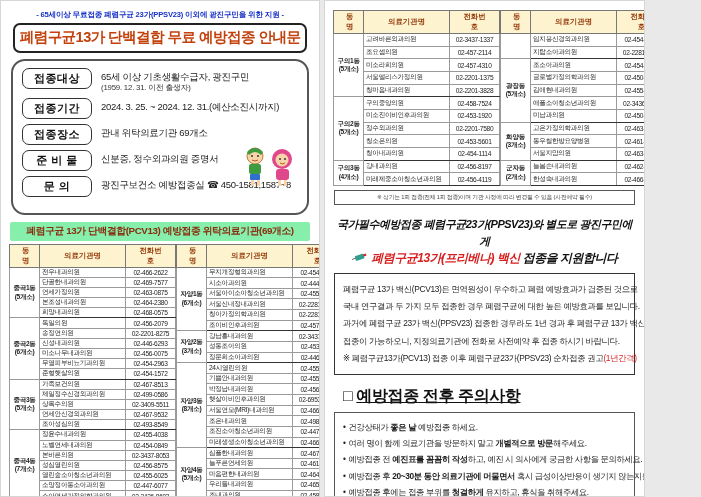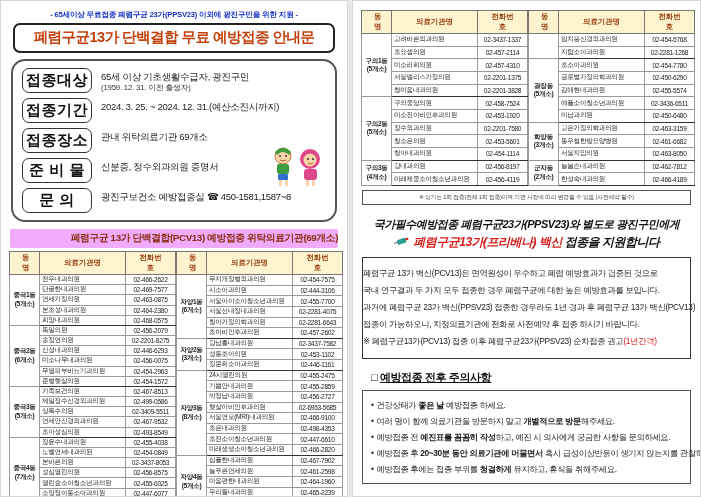--- a/index.html
+++ b/index.html
@@ -1,41 +1,41 @@
 <!DOCTYPE html>
 <html><head>
 <meta charset="utf-8">
 <style>
   html,body{margin:0;padding:0;}
   body{
     width:701px;height:497px;background:#e9e9e9;
     font-family:"Liberation Sans","DejaVu Sans",sans-serif;
     -webkit-font-smoothing:antialiased;overflow:hidden;
   }
-  .sheet{display:flex;gap:4px;width:701px;height:497px;}
+  .sheet{display:flex;gap:4px;width:645px;height:497px;}
   .page{background:#ffffff;border:1px solid #d6d6d6;box-sizing:border-box;position:relative;overflow:hidden;}
   .page1{width:348px;padding:7px 8px 4px 8px;}
   .page2{width:349px;padding:9px 8px 4px 8px;}
 
   
   .banner{text-align:center;font-size:7.6px;font-weight:bold;color:#1631c8;margin:2px 0 3px 0;letter-spacing:-0.2px;}
   .main-title{border:2px solid #222;border-radius:7px;margin:0 4px;padding:3px 0 4px 0;
     text-align:center;font-size:14.6px;font-weight:bold;color:#c2410c;letter-spacing:-0.6px;}
   .info-box{border:2px solid #555;border-radius:14px;margin:6px 2px 0 2px;padding:7px 9px 6px 9px;position:relative;}
   .info-row{display:flex;align-items:flex-start;margin:0 0 5px 0;}
-  .info-row:last-child{margin-bottom:1px;}
+  .info-row:last-child{margin-bottom:10px;}
   .pill{border:1.5px solid #333;border-radius:7px;min-width:62px;text-align:center;
-    font-size:15px;font-weight:bold;color:#111;padding:2px 3px;margin-right:9px;letter-spacing:0.5px;}
+    font-size:11px;font-weight:bold;color:#111;padding:2px 3px;margin-right:9px;letter-spacing:0.5px;}
   .info-val{font-size:9.5px;color:#222;padding-top:3px;line-height:1.25;letter-spacing:-0.3px;}
   .info-sub{font-size:7.8px;color:#333;letter-spacing:-0.2px;}
   .mascots{position:absolute;right:6px;top:83px;}
 
   
-  .table-title{margin:7px 1px 3px 1px;background:#f0abfc;border-radius:2px;
-    text-align:right;font-size:9.8px;font-weight:bold;color:#8a2c0e;padding:3px 0;letter-spacing:-0.4px;}
+  .table-title{margin:7px 1px 3px 1px;background:#86efac;border-radius:2px;
+    text-align:center;font-size:9.8px;font-weight:bold;color:#8a2c0e;padding:3px 0;letter-spacing:-0.4px;}
   .tbl-wrap{display:flex;}
   table.clinics{border-collapse:collapse;table-layout:fixed;width:166px;}
   .p1 table.clinics{height:258px;}
   .p2 table.clinics{height:176px;}
   table.clinics th{background:#fdf4cf;color:#94380a;font-size:7.4px;font-weight:bold;
     border:1px solid #777;padding:1px 12px;}
   table.clinics td{border:1px solid #9a9a9a;font-size:6.6px;color:#222;
     padding:0 2px;white-space:nowrap;overflow:hidden;letter-spacing:-0.3px;}
   table.clinics{border:1.6px solid #333;}
   td.dong{font-weight:bold;text-align:center;font-size:7px;line-height:1.3;letter-spacing:-0.4px;background:#fff;}
@@ -44,24 +44,24 @@
   .col-dong{width:30px;}.col-name{width:86px;}.col-tel{width:50px;}
   .footnote{border:1px solid #555;margin:4px 1px 0 1px;text-align:center;
     font-size:5.8px;color:#444;padding:2px 0;letter-spacing:-0.2px;}
 
   
   .support-head{margin-top:11px;text-align:center;font-weight:bold;font-style:italic;line-height:1.5;}
   .support-line1{font-size:11px;color:#111;letter-spacing:-0.5px;}
   .support-line2{font-size:12px;letter-spacing:-0.5px;}
   .support-red{color:#d81e1e;}
   .support-black{color:#111;}
-  .notice-box{border:1.6px solid #333;margin:6px 1px 0 1px;padding:7px 0;}
+  .notice-box{border:1.6px solid #333;margin:6px 1px 0 1px;padding:7px 8px;}
   .notice-line{font-size:8.4px;color:#222;line-height:2.05;letter-spacing:-0.35px;white-space:nowrap;}
   .notice-red{color:#d81e1e;}
-  .prec-title{margin:11px 2px 0 2px;font-size:11px;font-weight:bold;color:#111;letter-spacing:-0.4px;padding-left:8px;}
+  .prec-title{margin:11px 2px 0 2px;font-size:16px;font-weight:bold;color:#111;letter-spacing:-0.4px;padding-left:8px;}
   .prec-title span{text-decoration:underline;}
   .prec-box{border:1px solid #555;margin:5px 1px 0 1px;padding:6px 8px;}
   .prec-item{font-size:8.3px;color:#222;line-height:1.95;letter-spacing:-0.35px;white-space:nowrap;}
   .prec-item b{font-weight:bold;}
   .bullet{margin-right:3px;}
 </style>
 </head>
 <body>
 
 <div class="sheet">

